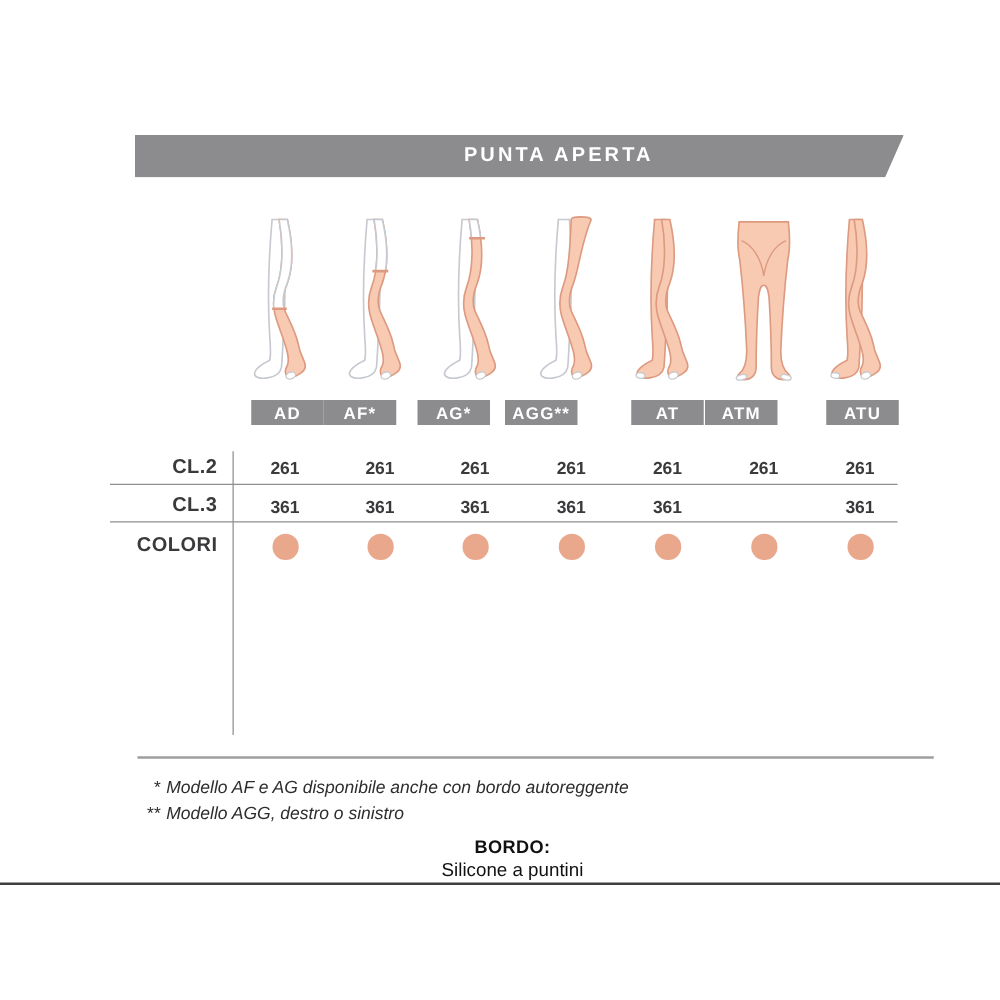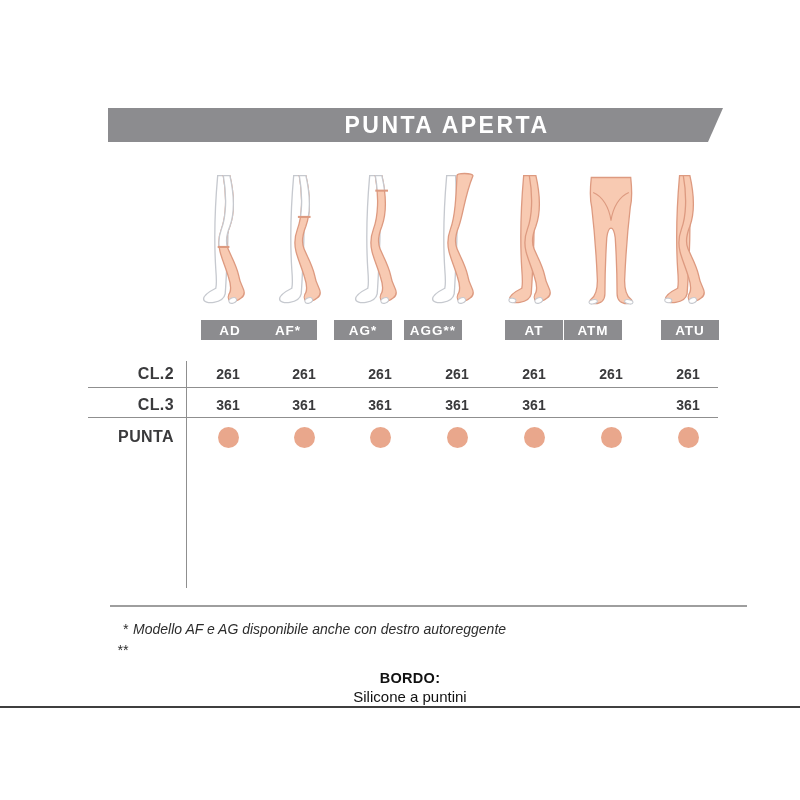--- a/index.html
+++ b/index.html
@@ -5,21 +5,21 @@
   html,body{margin:0;padding:0;background:#fff;}
   .page{position:relative;width:800px;height:800px;background:#ffffff;
         font-family:"Liberation Sans",sans-serif;overflow:hidden;}
 
   
   .banner{position:absolute;left:108px;top:108px;width:615px;height:34px;
           background:var(--banner);
           clip-path:polygon(0 0,615px 0,600px 34px,0 34px);
           display:flex;align-items:center;justify-content:center;
           padding-left:63px;box-sizing:border-box;}
-  .banner span{color:#ffffff;font-weight:bold;font-size:23px;letter-spacing:2.5px;}
+  .banner span{color:#ffffff;font-weight:bold;font-size:16px;letter-spacing:2.5px;}
 
   
   .figure{position:absolute;top:170px;width:72px;height:137px;}
   .figure svg{display:block;width:72px;height:137px;}
   .leg-white{fill:#ffffff;stroke:var(--leg_outline);stroke-width:1.4;}
   .leg-skin{fill:var(--stocking_fill);stroke:var(--stocking_stroke);stroke-width:1.4;}
   .cutline{stroke:var(--stocking_stroke);stroke-width:2.2;fill:none;}
   .toecap{fill:#ffffff;stroke:var(--leg_outline);stroke-width:1.1;}
   .seam{fill:none;stroke:var(--stocking_stroke);stroke-width:1.2;}
 
@@ -173,39 +173,40 @@
   <div class="row-label" style="top:396px">CL.3</div>
   <div class="cell" style="left:192px;top:397px">361</div>
   <div class="cell" style="left:268px;top:397px">361</div>
   <div class="cell" style="left:344px;top:397px">361</div>
   <div class="cell" style="left:421px;top:397px">361</div>
   <div class="cell" style="left:498px;top:397px">361</div>
   <div class="cell" style="left:575px;top:397px"></div>
   <div class="cell" style="left:652px;top:397px">361</div>
   <div class="hline" style="top:417px"></div>
 
-  <div class="row-label" style="top:428px">PUNTA</div>
+  <div class="row-label" style="top:428px">COLORI</div>
   <div class="dot" style="left:218px"></div>
   <div class="dot" style="left:294px"></div>
   <div class="dot" style="left:370px"></div>
   <div class="dot" style="left:447px"></div>
   <div class="dot" style="left:524px"></div>
   <div class="dot" style="left:601px"></div>
   <div class="dot" style="left:678px"></div>
 
   <div class="vline"></div>
 
   <div class="separator"></div>
   <div class="footnotes">
     <div class="footnote-row">
       <span class="marker">*</span>
-      <span>Modello AF e AG disponibile anche con destro autoreggente</span>
+      <span>Modello AF e AG disponibile anche con bordo autoreggente</span>
     </div>
     <div class="footnote-row">
       <span class="marker">**</span>
+      <span>Modello AGG, destro o sinistro</span>
     </div>
   </div>
 
   <div class="bordo">
     <div class="bordo-title">BORDO:</div>
     <div class="bordo-sub">Silicone a puntini</div>
   </div>
 
   <div class="bottom-line"></div>
 </div>

